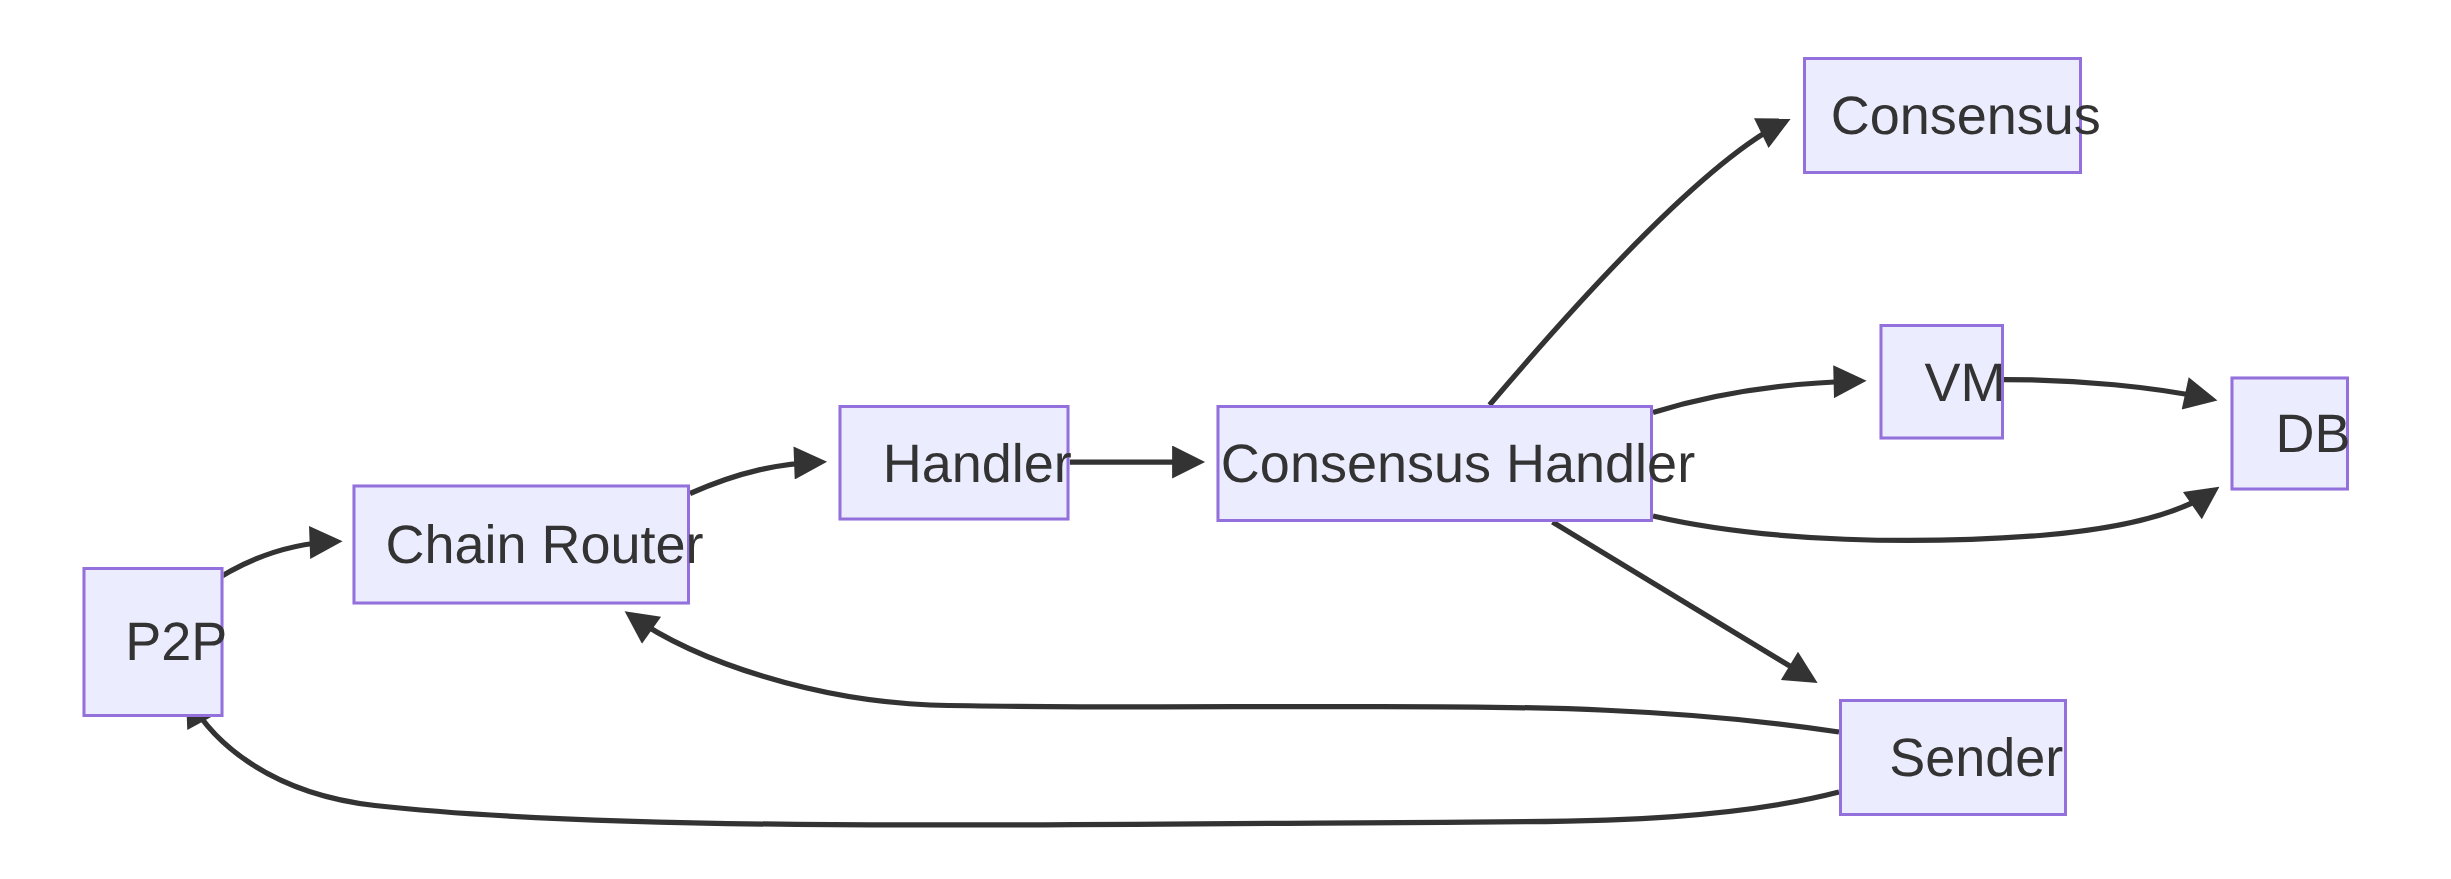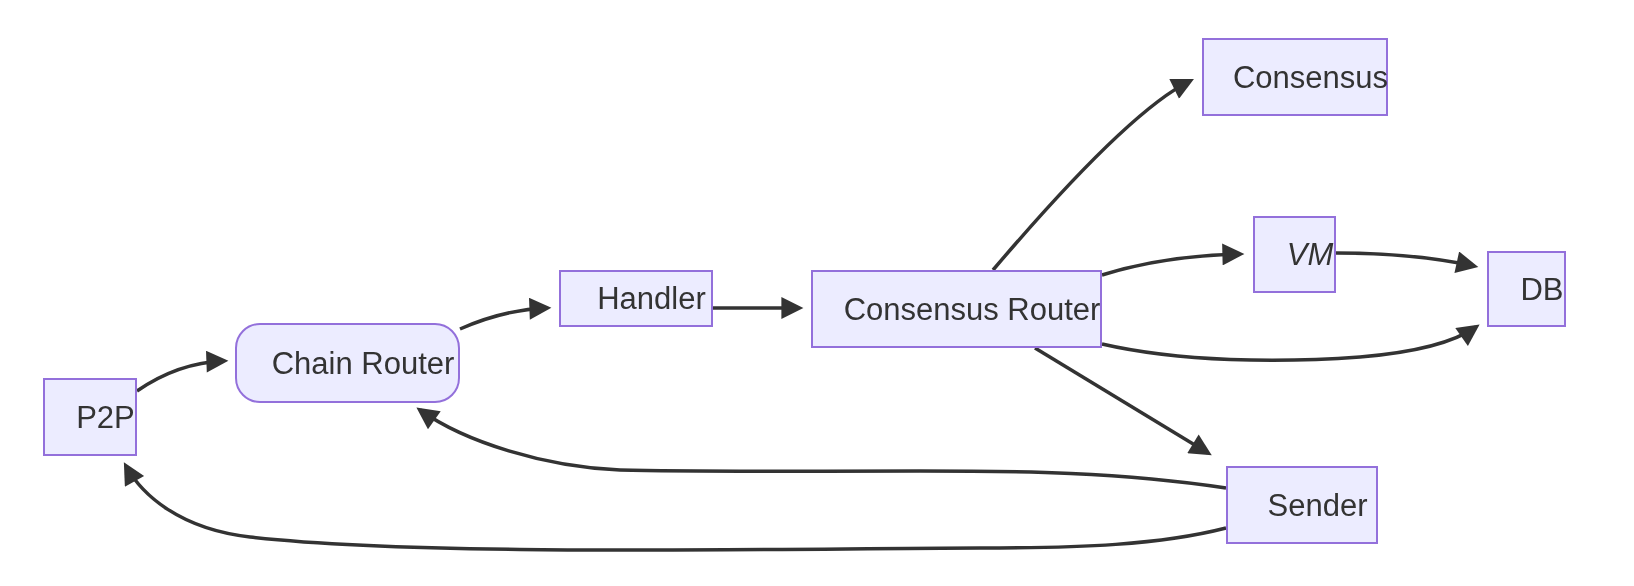--- a/index.html
+++ b/index.html
@@ -33,31 +33,31 @@
   }
   .node {
     position: absolute;
     box-sizing: border-box;
     background: var(--node-fill, #ECECFF);
     border: 2px solid var(--node-border, #9370DB);
     color: var(--text, #333333);
     display: flex;
     align-items: center;
     justify-content: center;
-    font-size: 31px;
+    font-size: 36px;
     line-height: 1;
     white-space: nowrap;
     padding-left: 31px;
   }
-  .node-p2p              { left: 43px;   top: 378px; width: 94px;  height: 78px; }
-  .node-chain-router     { left: 235px;  top: 323px; width: 225px; height: 80px; border-radius: 25px; }
-  .node-handler          { left: 559px;  top: 270px; width: 154px; height: 57px; }
+  .node-p2p              { left: 55px;   top: 378px; width: 94px;  height: 100px; }
+  .node-chain-router     { left: 235px;  top: 323px; width: 225px; height: 80px; }
+  .node-handler          { left: 559px;  top: 270px; width: 154px; height: 77px; }
   .node-consensus-engine { left: 811px;  top: 270px; width: 291px; height: 78px; }
   .node-consensus        { left: 1202px; top: 38px;  width: 186px; height: 78px; }
-  .node-vm               { left: 1253px; top: 216px; width: 83px;  height: 77px; font-style: italic; }
+  .node-vm               { left: 1253px; top: 216px; width: 83px;  height: 77px; }
   .node-db               { left: 1487px; top: 251px; width: 79px;  height: 76px; align-items: center; }
   .node-sender           { left: 1226px; top: 466px; width: 152px; height: 78px; }
 </style>
 </head>
 <body>
 
 <div class="canvas">
 
   <svg class="edge-layer" viewBox="0 0 1634 586" xmlns="http://www.w3.org/2000/svg">
     <defs>
@@ -93,21 +93,21 @@
 
   <div class="node node-chain-router">
     <span>Chain Router</span>
   </div>
 
   <div class="node node-handler">
     <span>Handler</span>
   </div>
 
   <div class="node node-consensus-engine">
-    <span>Consensus Router</span>
+    <span>Consensus Handler</span>
   </div>
 
   <div class="node node-consensus">
     <span>Consensus</span>
   </div>
 
   <div class="node node-vm">
     <span>VM</span>
   </div>
 

